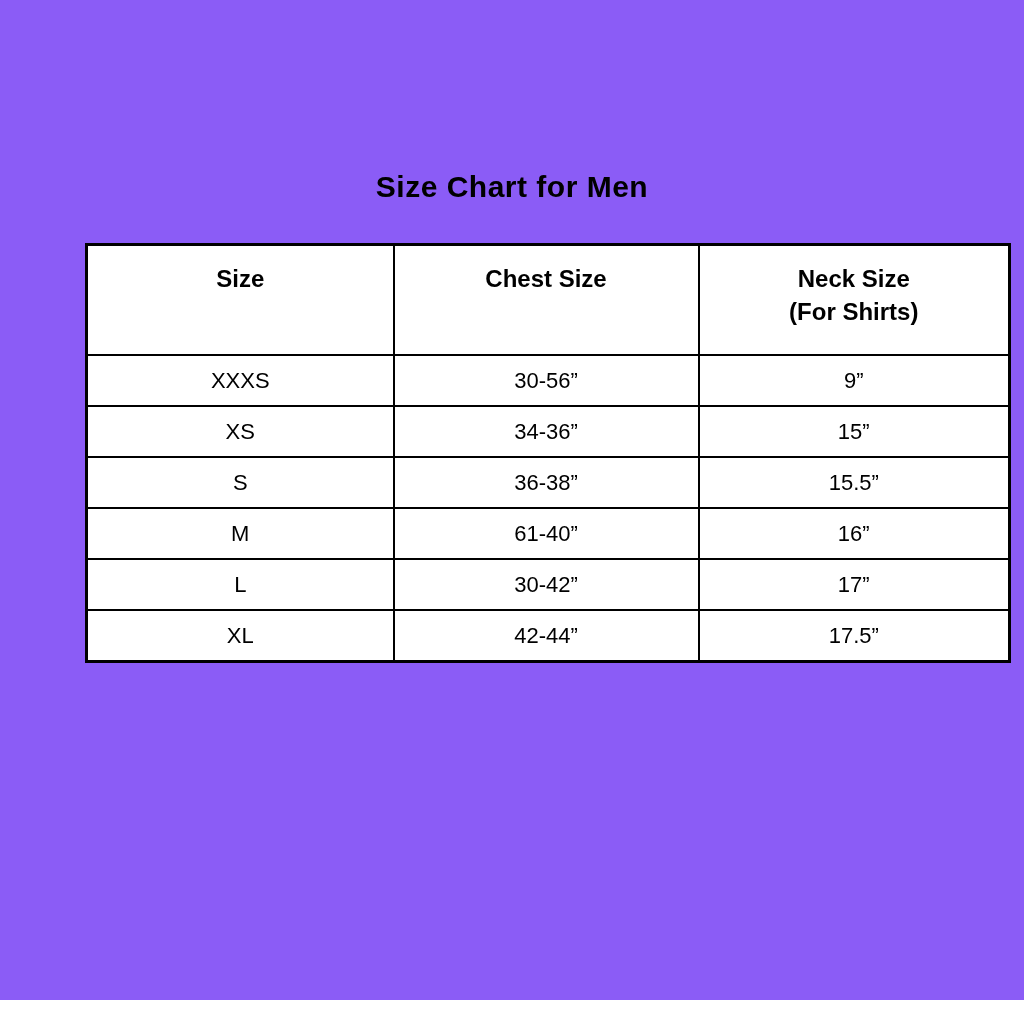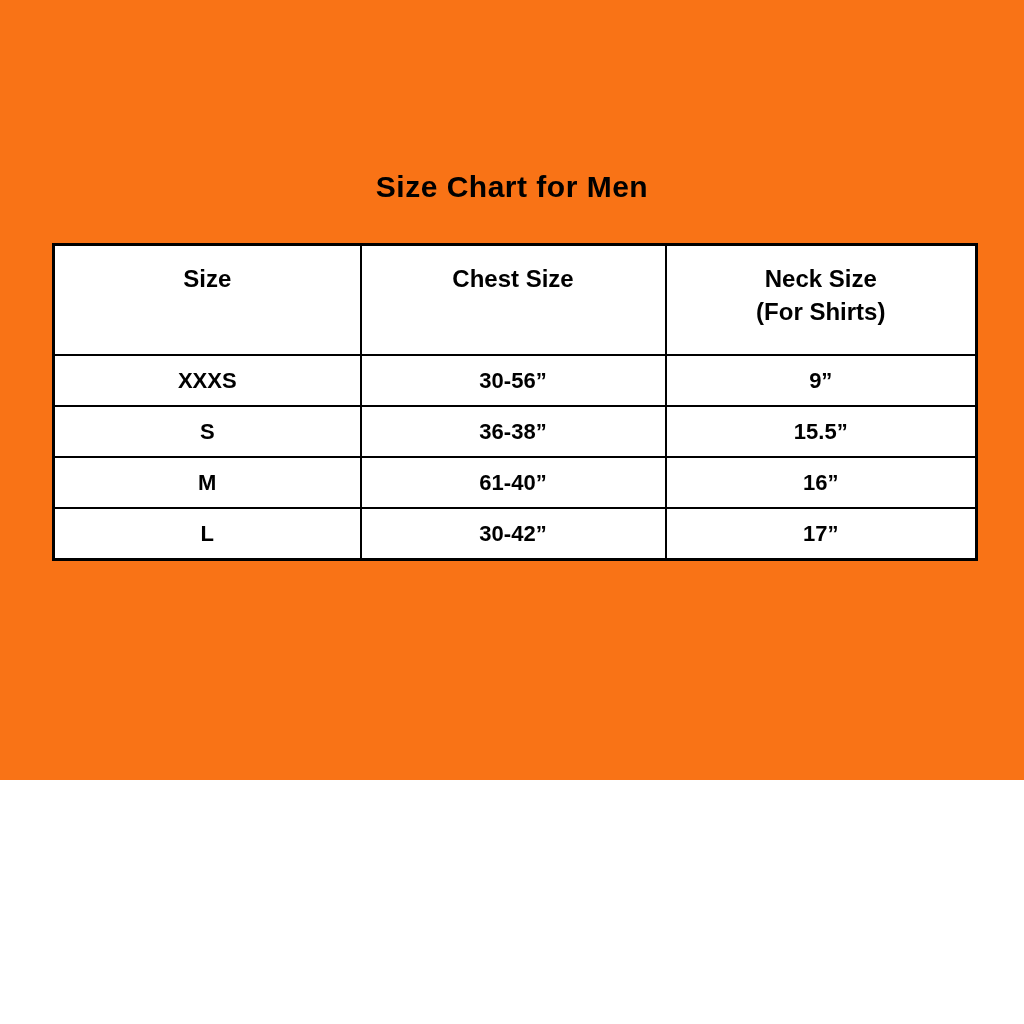--- a/index.html
+++ b/index.html
@@ -4,22 +4,22 @@
 <style>
   html, body {
     margin: 0;
     padding: 0;
     background: #ffffff;
     font-family: "Liberation Sans", sans-serif;
   }
   .page {
     position: relative;
     width: 1024px;
-    height: 780px;
-    background: #f97316;
+    height: 1000px;
+    background: #8b5cf6;
     overflow: hidden;
   }
   .page-title {
     position: absolute;
     top: 170px;
     left: 0;
     width: 100%;
     text-align: center;
     font-size: 30px;
     font-weight: bold;
@@ -33,37 +33,38 @@
     width: 923px;
     border-collapse: collapse;
     table-layout: fixed;
     background: #ffffff;
   }
   table.size-chart, table.size-chart th, table.size-chart td {
     border: 2px solid #000000;
   }
   table.size-chart {
     border-width: 3px;
+    margin-left: 33px;
   }
   table.size-chart th {
     height: 91px;
     vertical-align: top;
     padding-top: 16px;
     font-size: 24px;
     font-weight: bold;
     color: #000000;
     text-align: center;
     line-height: 33px;
   }
   table.size-chart td {
     height: 49px;
     vertical-align: middle;
     text-align: center;
     font-size: 22px;
-    font-weight: bold;
+    font-weight: normal;
     color: #000000;
     padding: 0;
   }
   .h-sub {
     display: block;
   }
   col.c1 { width: 307px; }
   col.c2 { width: 305px; }
   col.c3 { width: 311px; }
 </style>
@@ -94,30 +95,40 @@
         </th>
       </tr>
     </thead>
     <tbody>
         <tr>
           <td>XXXS</td>
           <td>30-56”</td>
           <td>9”</td>
         </tr>
         <tr>
+          <td>XS</td>
+          <td>34-36”</td>
+          <td>15”</td>
+        </tr>
+        <tr>
           <td>S</td>
           <td>36-38”</td>
           <td>15.5”</td>
         </tr>
         <tr>
           <td>M</td>
           <td>61-40”</td>
           <td>16”</td>
         </tr>
         <tr>
           <td>L</td>
           <td>30-42”</td>
           <td>17”</td>
         </tr>
+        <tr>
+          <td>XL</td>
+          <td>42-44”</td>
+          <td>17.5”</td>
+        </tr>
       </tbody>
   </table>
 
 </div>
 
 </body></html>

